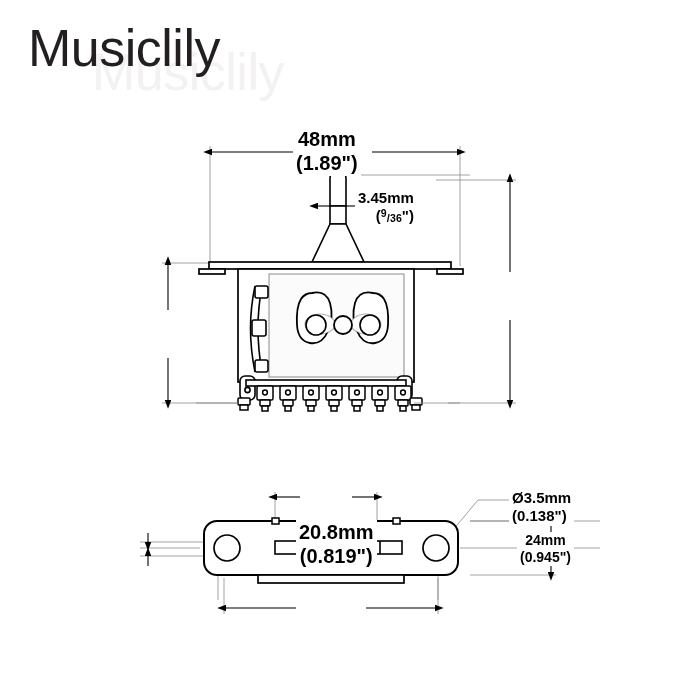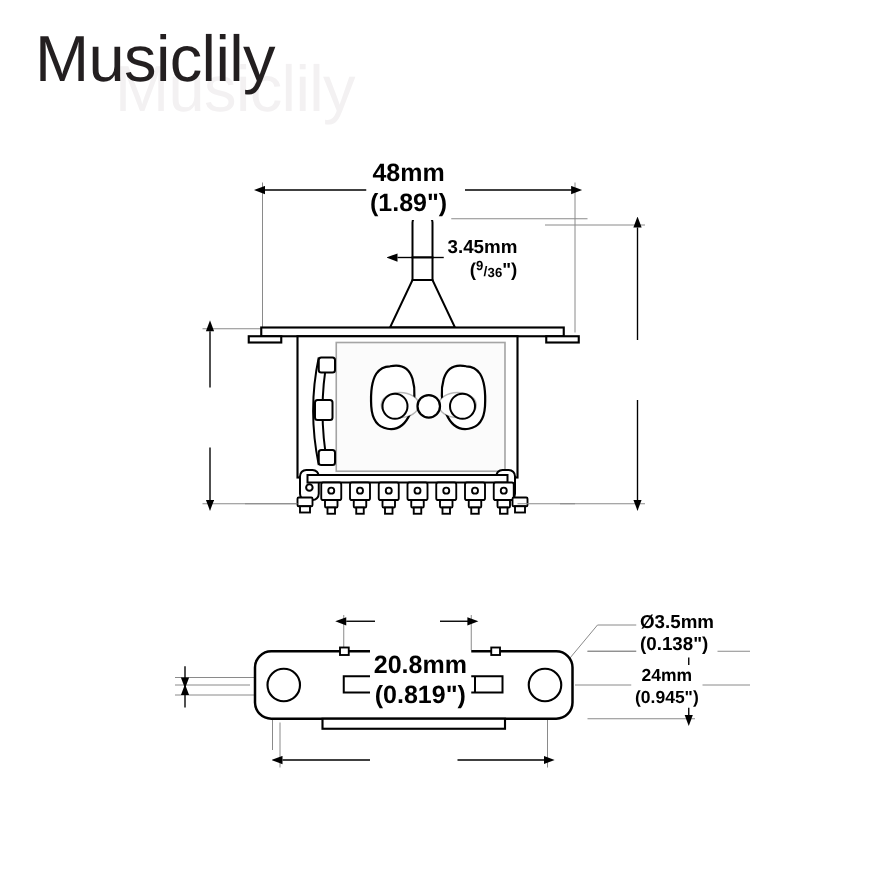--- a/index.html
+++ b/index.html
@@ -318,20 +318,20 @@
   <div class="dim big c" style="left:296px; top:504px;margin-top:16px;">
     <span class="l1">20.8mm</span>
     <span class="l2">(0.819")</span>
   </div>
 
   <div class="dim mid" style="left:509px; top:473px;margin-top:16px;">
     <span class="l1">Ø3.5mm</span>
     <span class="l2">(0.138")</span>
   </div>
 
-  <div class="dim sm c" style="left:505px; top:532px;">
+  <div class="dim sm c" style="left:517px; top:532px;">
     <span class="l1">24mm</span>
     <span class="l2">(0.945")</span>
   </div>
 
 
 
 </div>
 
 </body></html>

